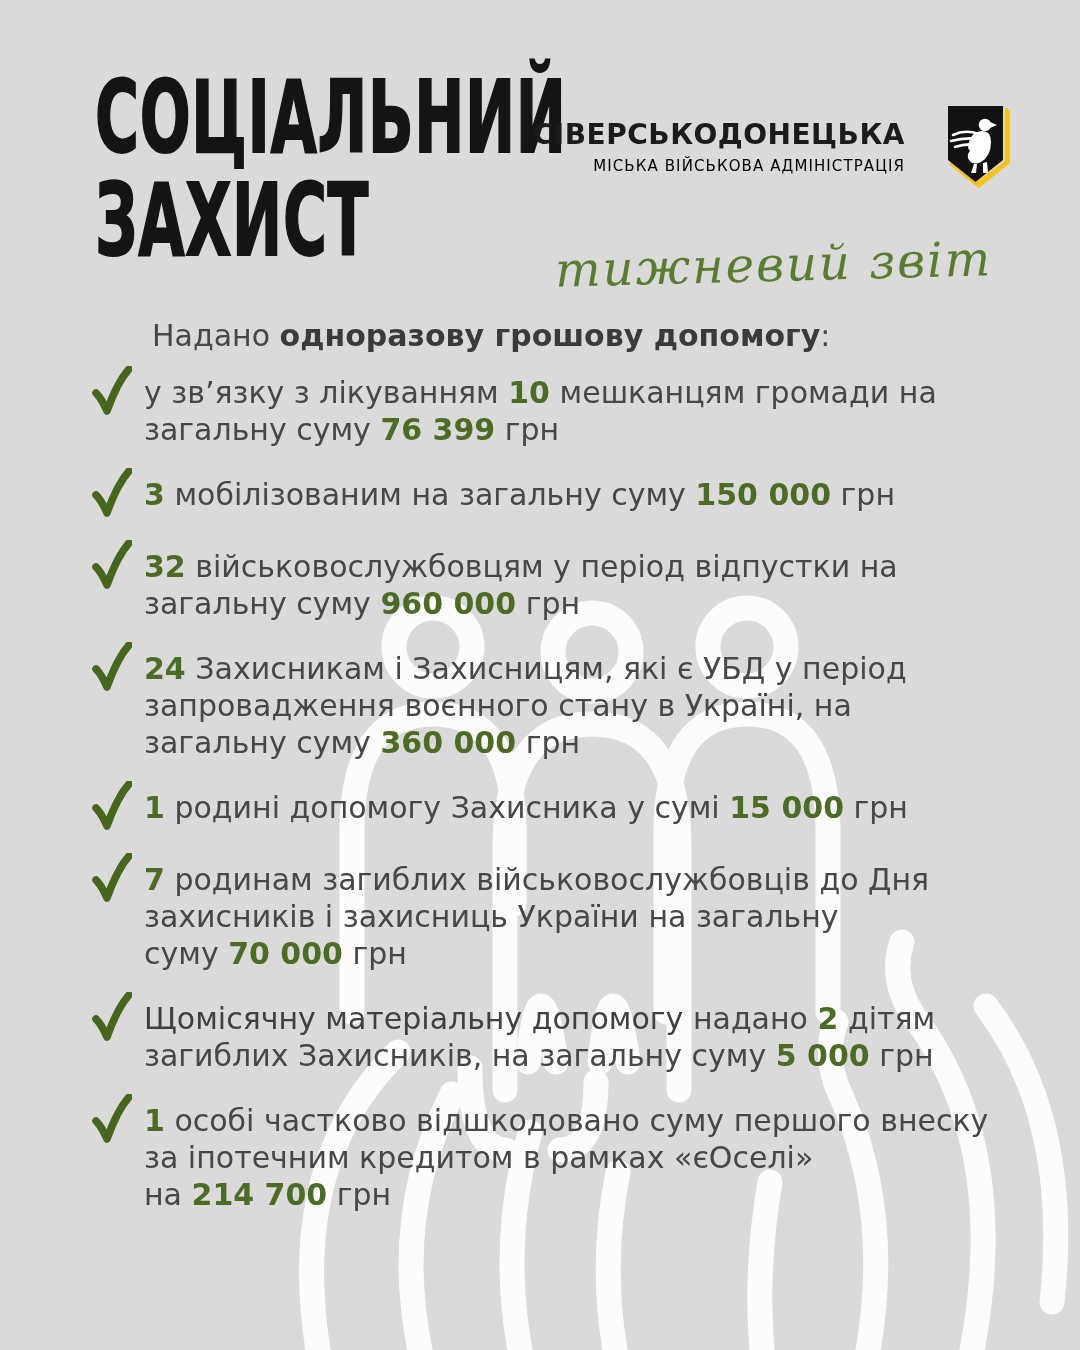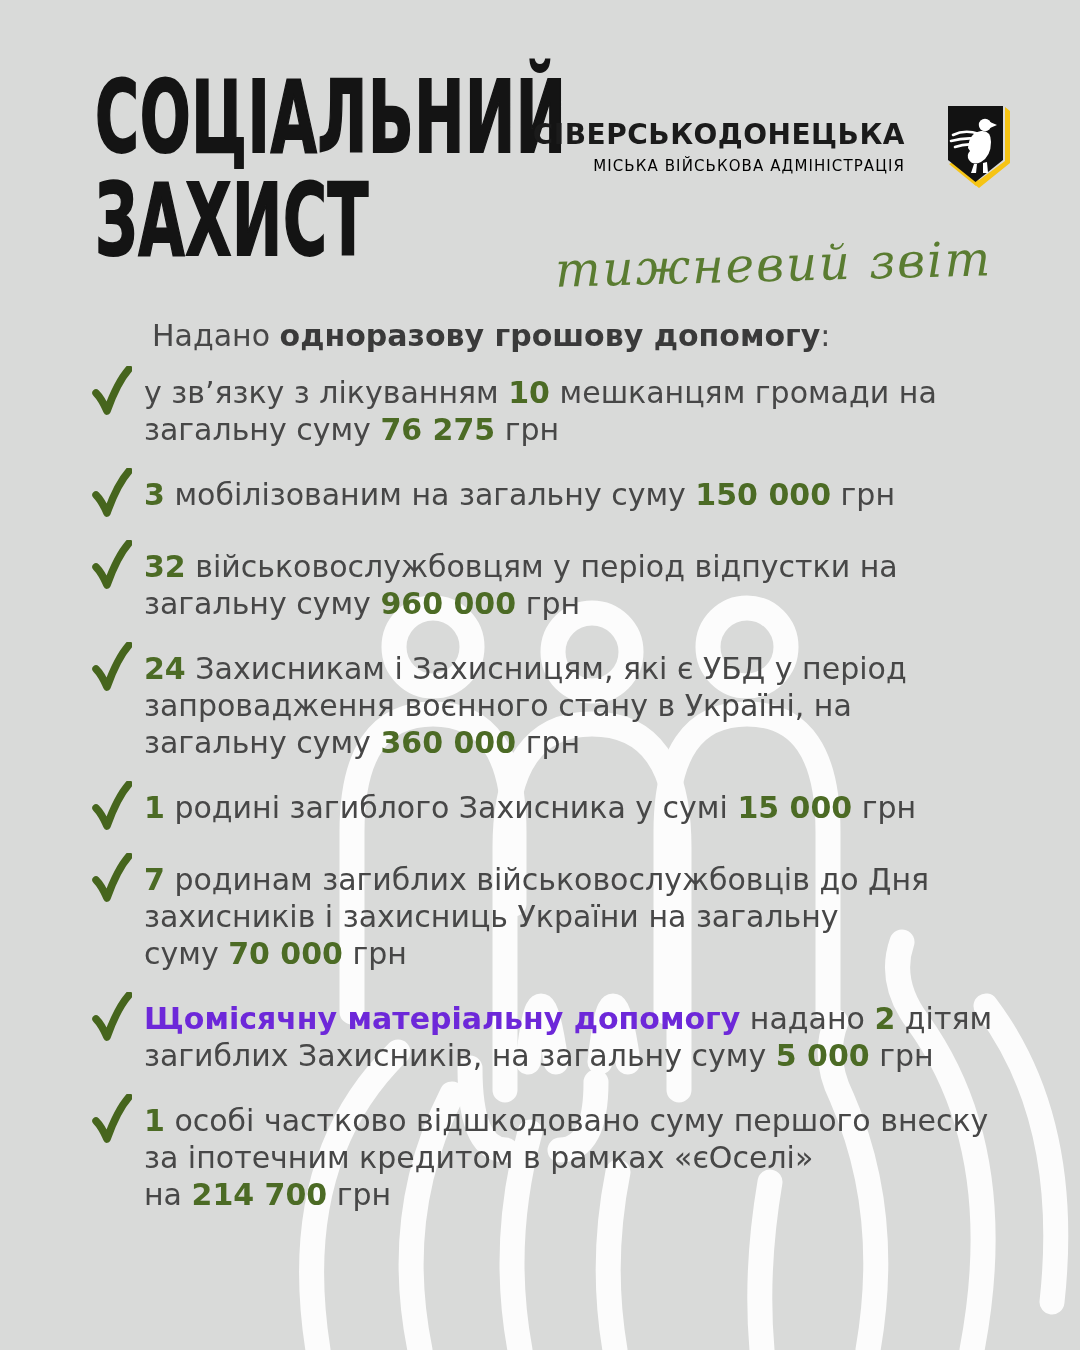--- a/index.html
+++ b/index.html
@@ -118,21 +118,21 @@
     margin-right: 12px;
   }
   .item-text {
     margin: 0;
     font-size: 30px;
     line-height: 37px;
     white-space: pre-wrap;
   }
   .s-n { color: #474747; }
   .s-g { color: #4c6b25; font-weight: 700; }
-  .s-b { color: #6d28d9; font-weight: 700; }
+  .s-b { color: #404040; font-weight: 400; }
 </style>
 </head>
 <body>
 
 <div class="poster">
 
   <svg class="watermark" viewBox="0 0 1080 1350" aria-hidden="true">
     <g stroke="#ffffff" stroke-width="25" fill="none" stroke-linecap="round" stroke-linejoin="round" opacity="0.92">
 
       <circle cx="433" cy="647" r="39"></circle>
@@ -193,21 +193,21 @@
     <div class="script-note">тижневий звіт</div>
 
     <p class="intro"><span>Надано </span><b>одноразову грошову допомогу</b><span>:</span></p>
 
     <div class="items">
         <div class="item">
           <svg class="check" viewBox="0 0 40 52" aria-hidden="true">
             <path d="M4 27 C8 31 12 38 15 45 C21 28 30 11 37 3" fill="none" stroke="#46651d" stroke-width="7.5" stroke-linecap="round" stroke-linejoin="round"></path>
           </svg>
           <p class="item-text"><span class="s-n">у зв’язку з лікуванням </span><span class="s-g">10</span><span class="s-n"> мешканцям громади на
-загальну суму </span><span class="s-g">76 275</span><span class="s-n"> грн</span></p>
+загальну суму </span><span class="s-g">76 399</span><span class="s-n"> грн</span></p>
         </div>
         <div class="item">
           <svg class="check" viewBox="0 0 40 52" aria-hidden="true">
             <path d="M4 27 C8 31 12 38 15 45 C21 28 30 11 37 3" fill="none" stroke="#46651d" stroke-width="7.5" stroke-linecap="round" stroke-linejoin="round"></path>
           </svg>
           <p class="item-text"><span class="s-g">3</span><span class="s-n"> мобілізованим на загальну суму </span><span class="s-g">150 000</span><span class="s-n"> грн</span></p>
         </div>
         <div class="item">
           <svg class="check" viewBox="0 0 40 52" aria-hidden="true">
             <path d="M4 27 C8 31 12 38 15 45 C21 28 30 11 37 3" fill="none" stroke="#46651d" stroke-width="7.5" stroke-linecap="round" stroke-linejoin="round"></path>
@@ -220,21 +220,21 @@
             <path d="M4 27 C8 31 12 38 15 45 C21 28 30 11 37 3" fill="none" stroke="#46651d" stroke-width="7.5" stroke-linecap="round" stroke-linejoin="round"></path>
           </svg>
           <p class="item-text"><span class="s-g">24</span><span class="s-n"> Захисникам і Захисницям, які є УБД у період
 запровадження воєнного стану в Україні, на
 загальну суму </span><span class="s-g">360 000</span><span class="s-n"> грн</span></p>
         </div>
         <div class="item">
           <svg class="check" viewBox="0 0 40 52" aria-hidden="true">
             <path d="M4 27 C8 31 12 38 15 45 C21 28 30 11 37 3" fill="none" stroke="#46651d" stroke-width="7.5" stroke-linecap="round" stroke-linejoin="round"></path>
           </svg>
-          <p class="item-text"><span class="s-g">1</span><span class="s-n"> родині загиблого Захисника у сумі </span><span class="s-g">15 000</span><span class="s-n"> грн</span></p>
+          <p class="item-text"><span class="s-g">1</span><span class="s-n"> родині допомогу Захисника у сумі </span><span class="s-g">15 000</span><span class="s-n"> грн</span></p>
         </div>
         <div class="item">
           <svg class="check" viewBox="0 0 40 52" aria-hidden="true">
             <path d="M4 27 C8 31 12 38 15 45 C21 28 30 11 37 3" fill="none" stroke="#46651d" stroke-width="7.5" stroke-linecap="round" stroke-linejoin="round"></path>
           </svg>
           <p class="item-text"><span class="s-g">7</span><span class="s-n"> родинам загиблих військовослужбовців до Дня
 захисників і захисниць України на загальну
 суму </span><span class="s-g">70 000</span><span class="s-n"> грн</span></p>
         </div>
         <div class="item">

